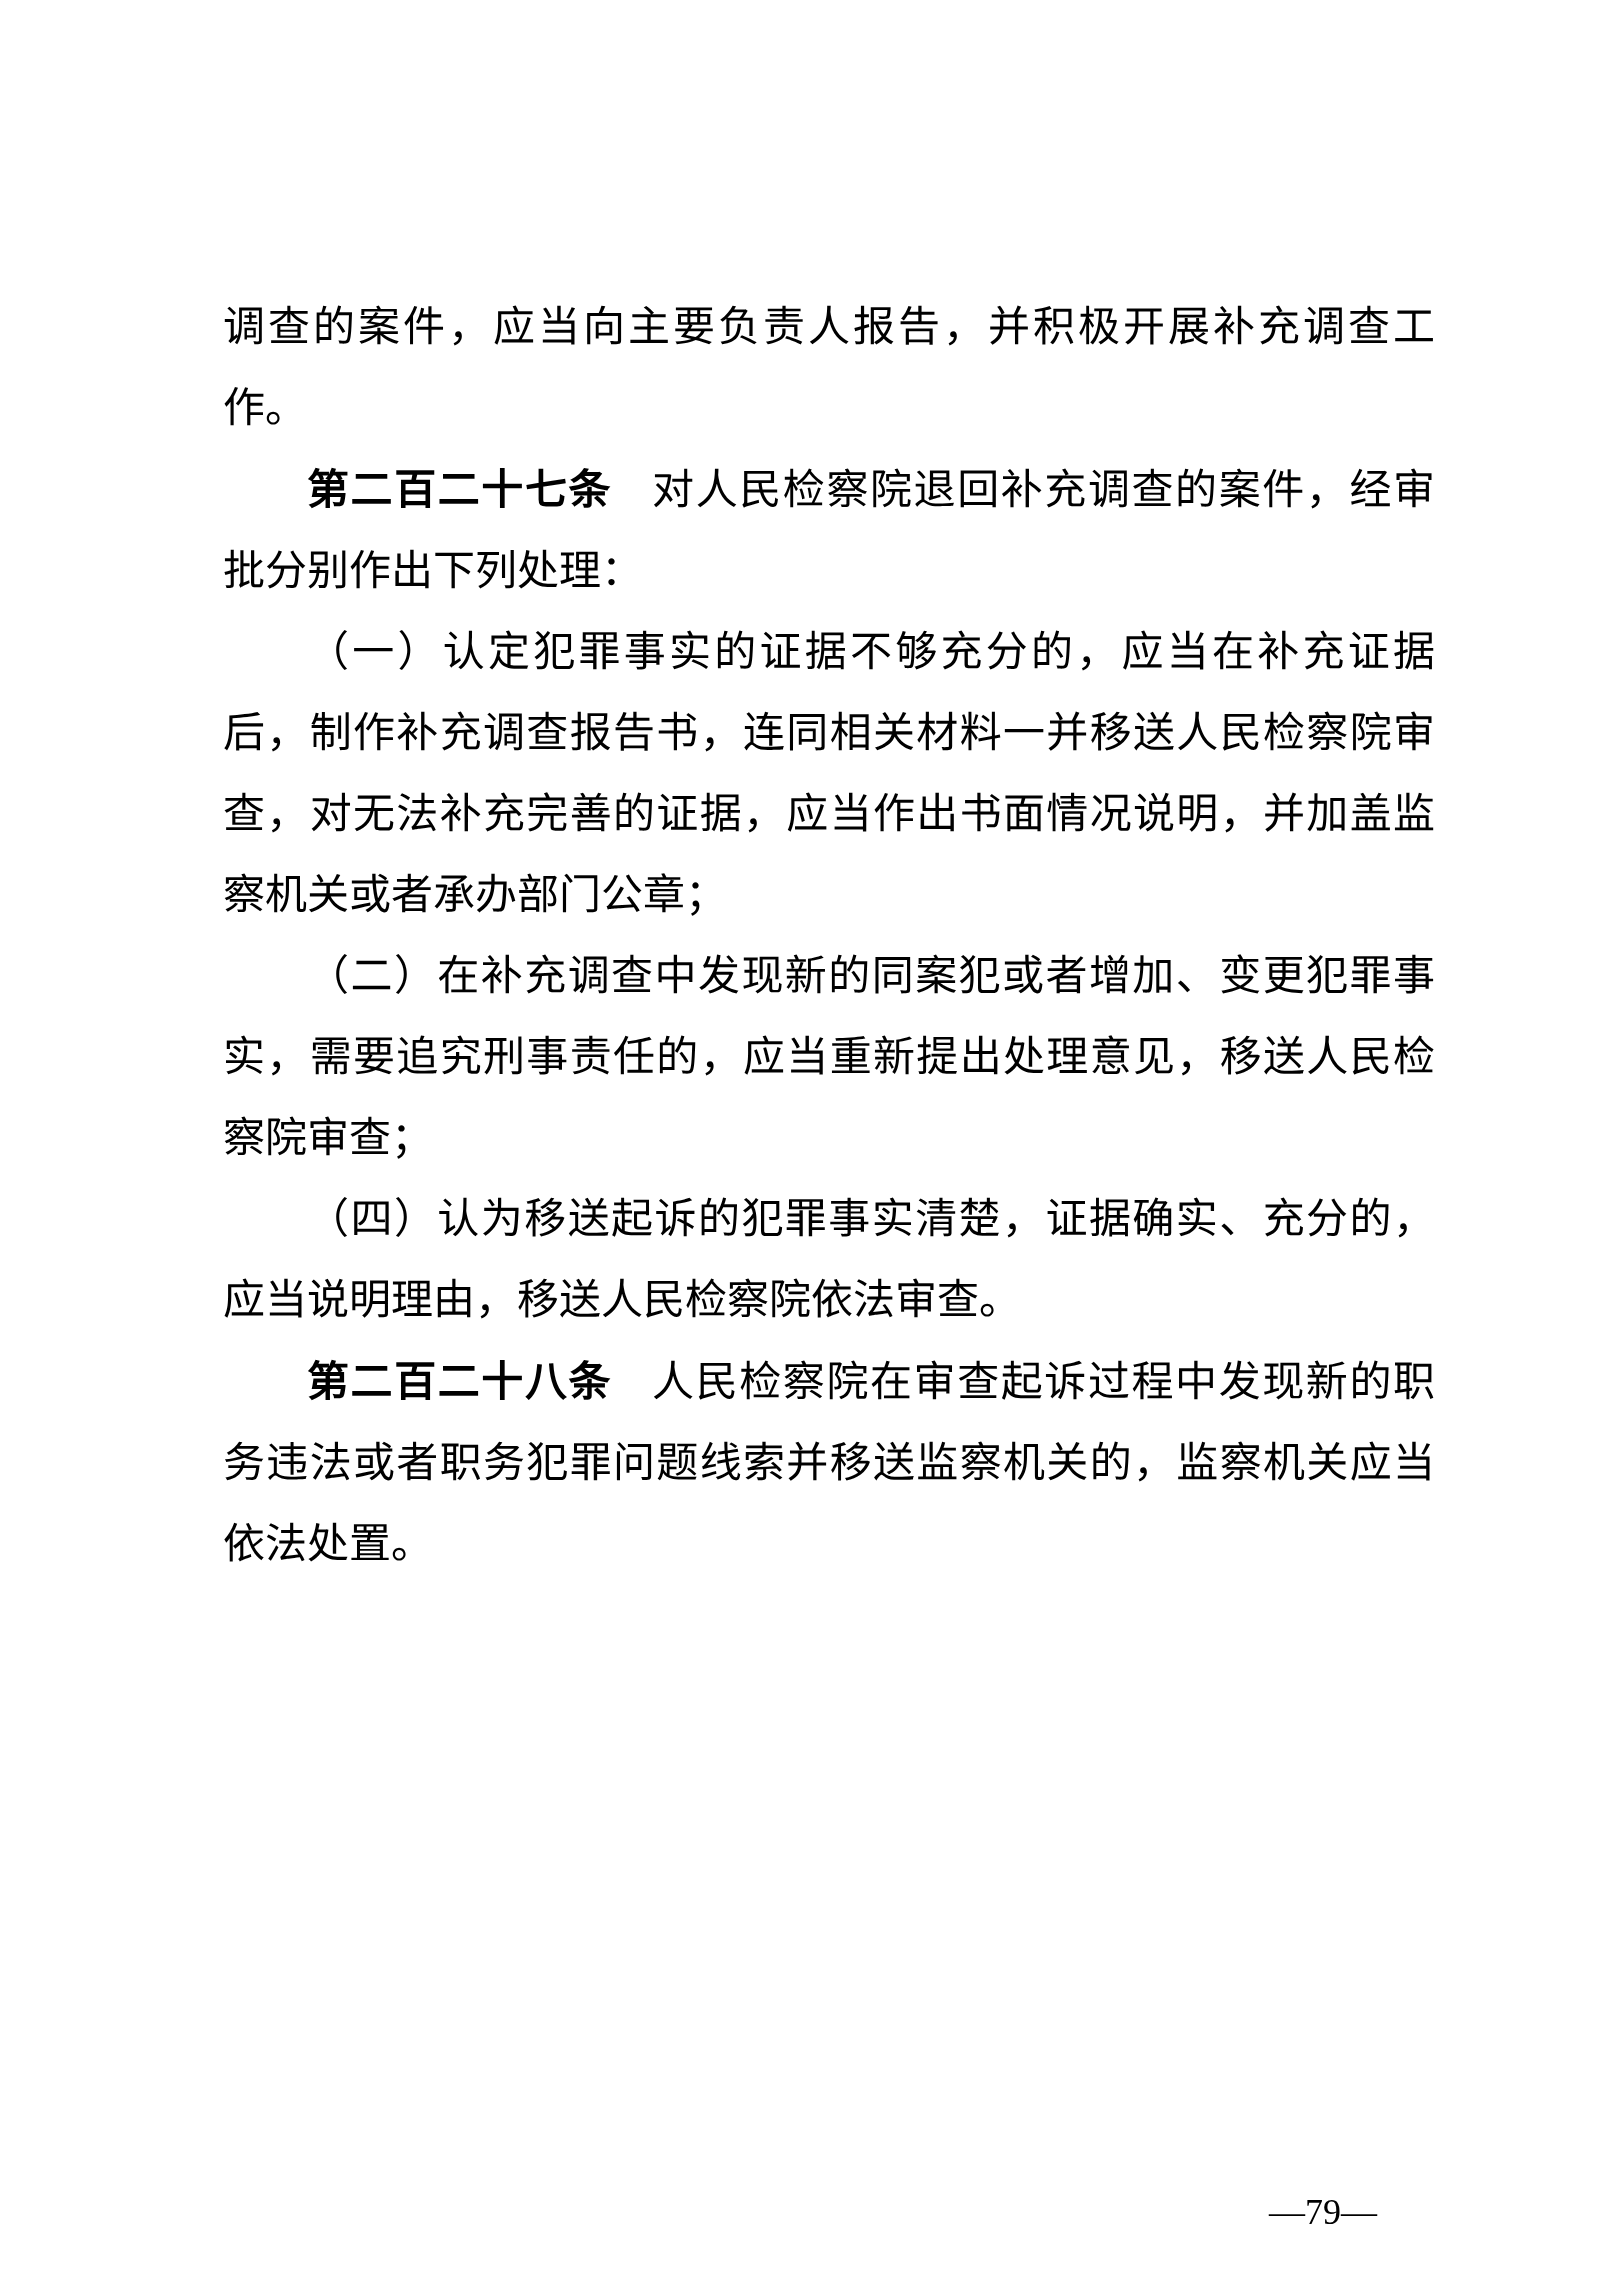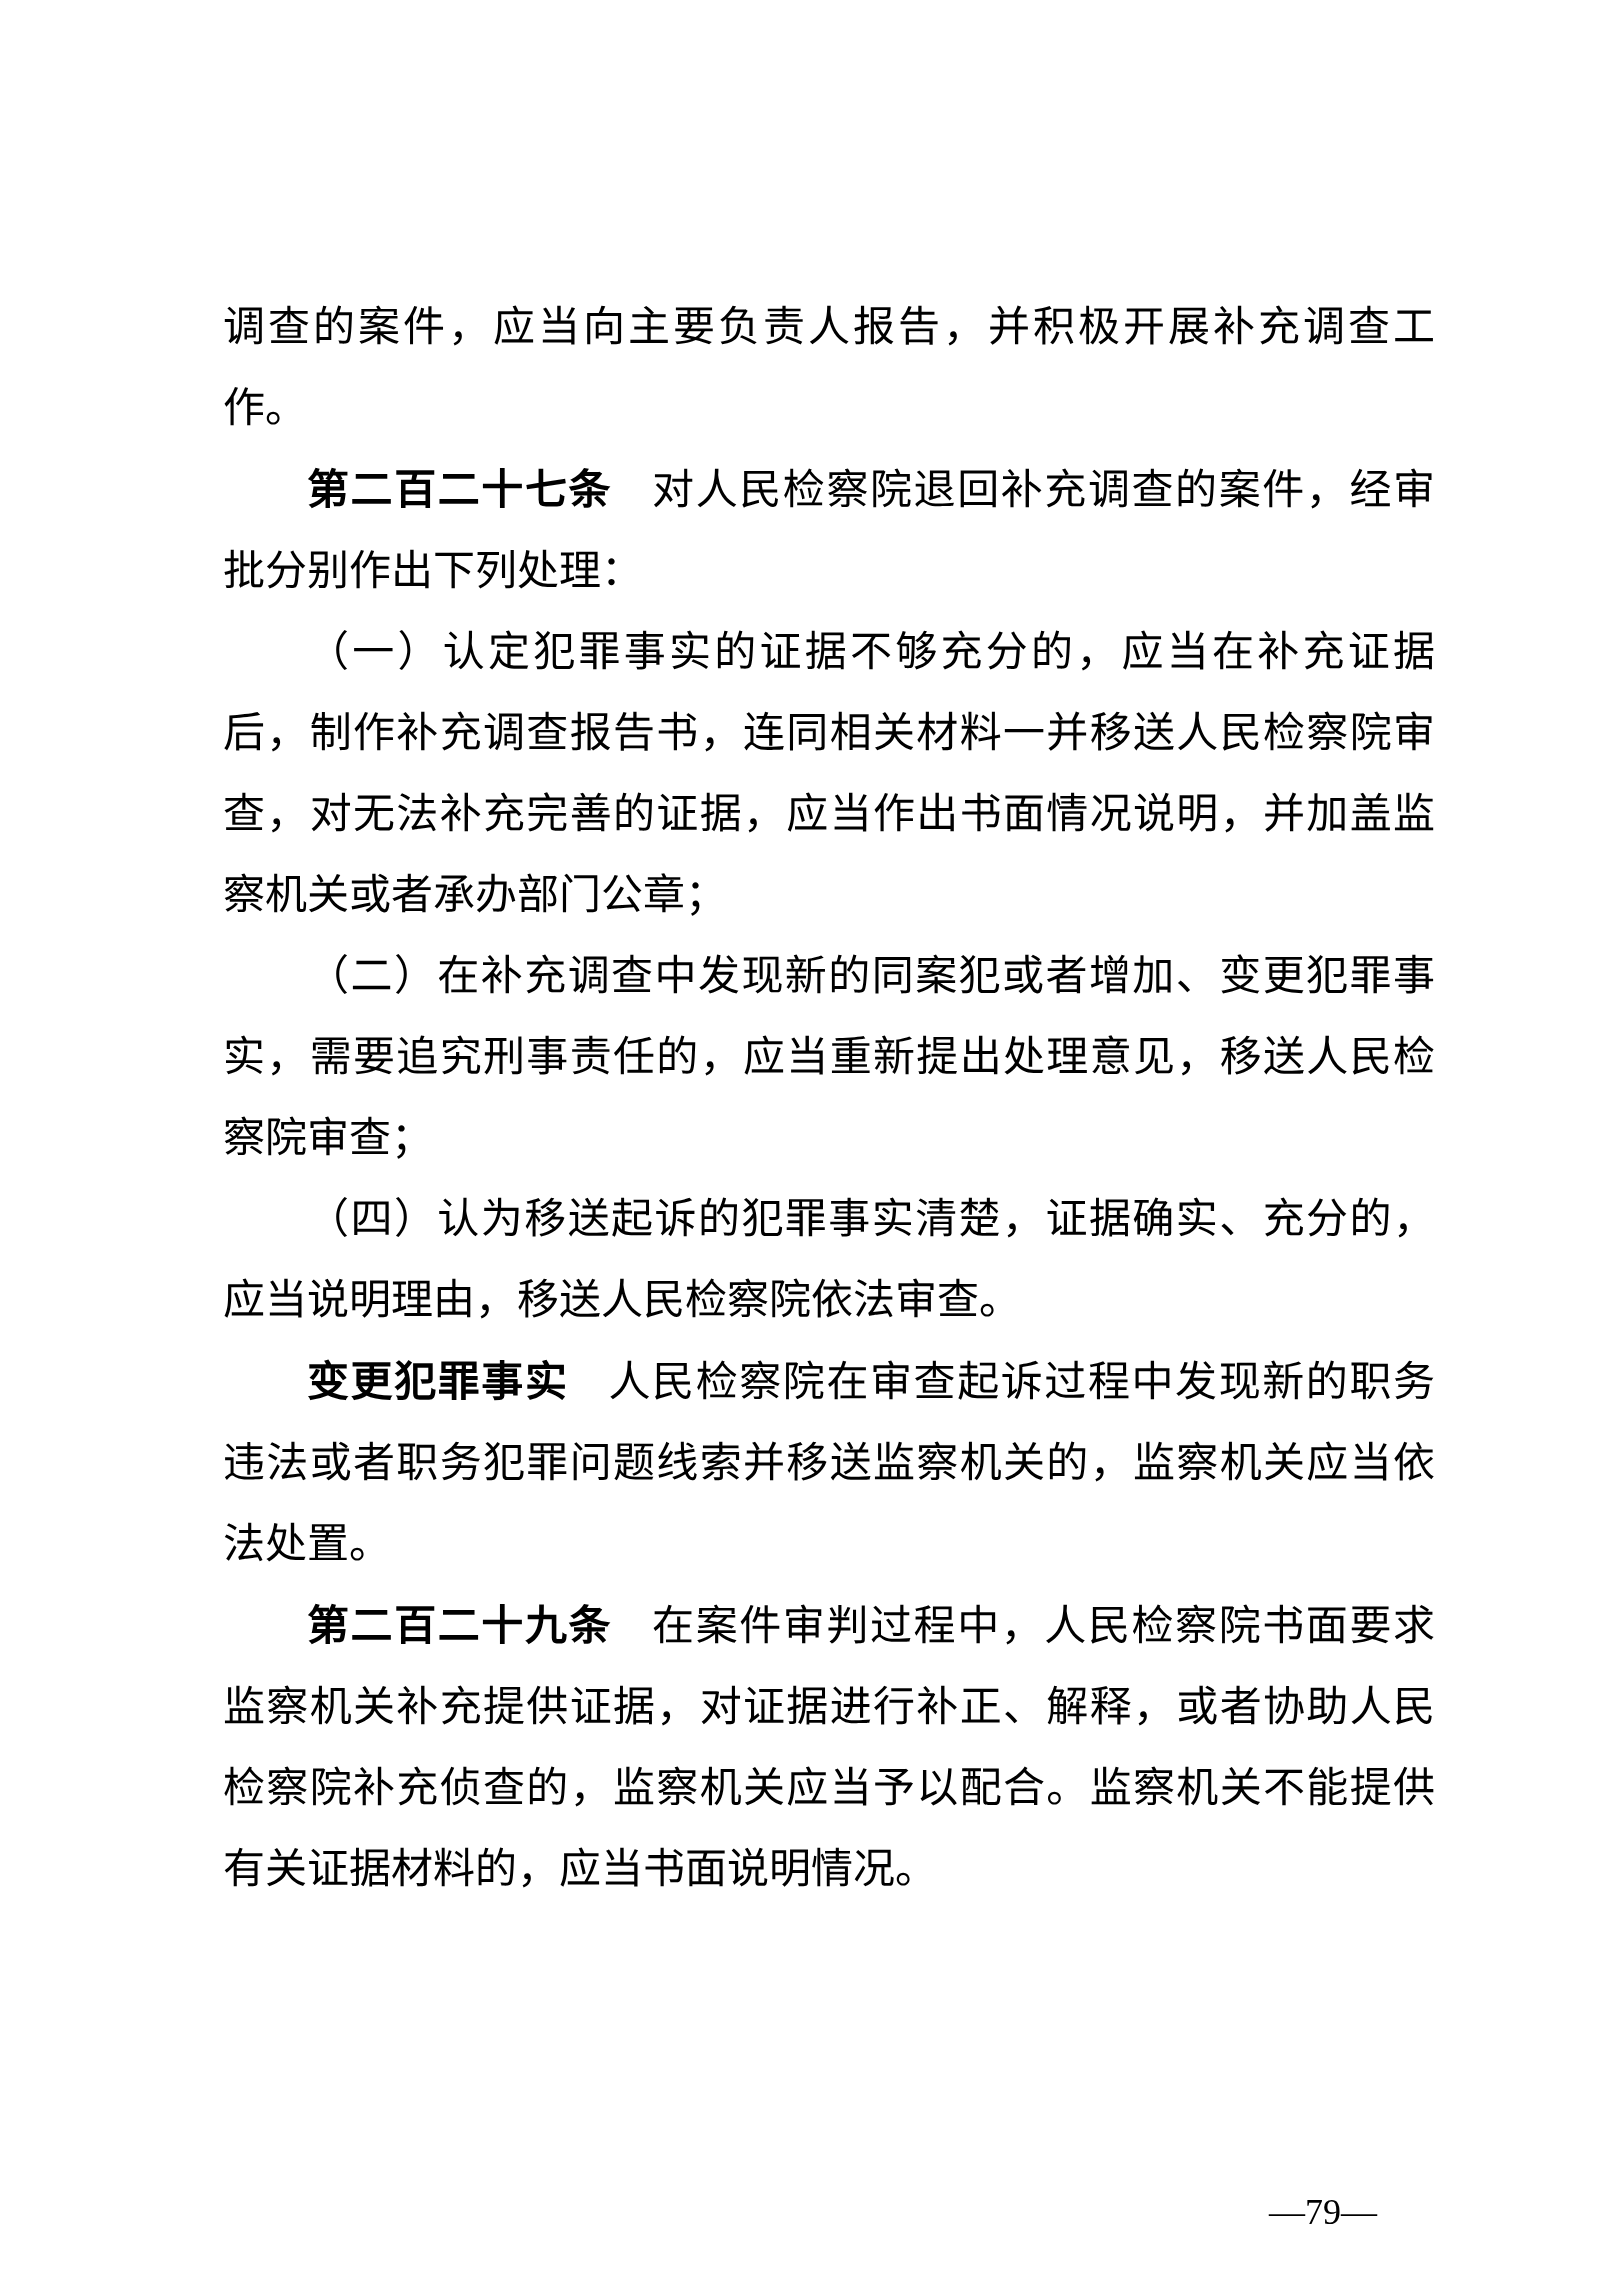--- a/index.html
+++ b/index.html
@@ -65,21 +65,20 @@
 
     <p class="para"><b class="article-no">第二百二十七条</b><span>对人民检察院退回补充调查的案件，经审批分别作出下列处理：</span></p>
 
     <p class="para"><span>（一）认定犯罪事实的证据不够充分的，应当在补充证据后，制作补充调查报告书，连同相关材料一并移送人民检察院审查，对无法补充完善的证据，应当作出书面情况说明，并加盖监察机关或者承办部门公章；</span></p>
 
     <p class="para"><span>（二）在补充调查中发现新的同案犯或者增加、变更犯罪事实，需要追究刑事责任的，应当重新提出处理意见，移送人民检察院审查；</span></p>
 
 
     <p class="para"><span>（四）认为移送起诉的犯罪事实清楚，证据确实、充分的，应当说明理由，移送人民检察院依法审查。</span></p>
 
-    <p class="para"><b class="article-no">变更犯罪事实</b><span>人民检察院在审查起诉过程中发现新的职务违法或者职务犯罪问题线索并移送监察机关的，监察机关应当依法处置。</span></p>
+    <p class="para"><b class="article-no">第二百二十八条</b><span>人民检察院在审查起诉过程中发现新的职务违法或者职务犯罪问题线索并移送监察机关的，监察机关应当依法处置。</span></p>
 
-    <p class="para"><b class="article-no">第二百二十九条</b><span>在案件审判过程中，人民检察院书面要求监察机关补充提供证据，对证据进行补正、解释，或者协助人民检察院补充侦查的，监察机关应当予以配合。监察机关不能提供有关证据材料的，应当书面说明情况。</span></p>
 
   </main>
 
   <div class="page-number">—79—</div>
 </div>
 
 
 </body></html>

